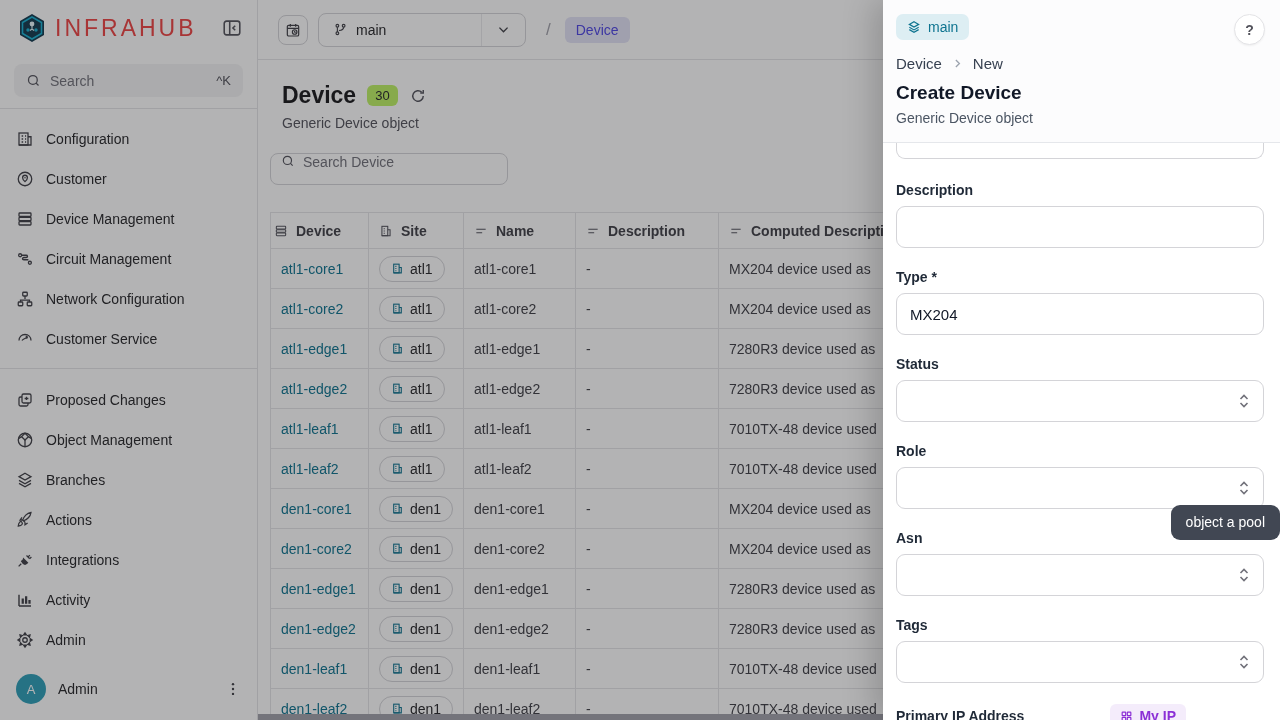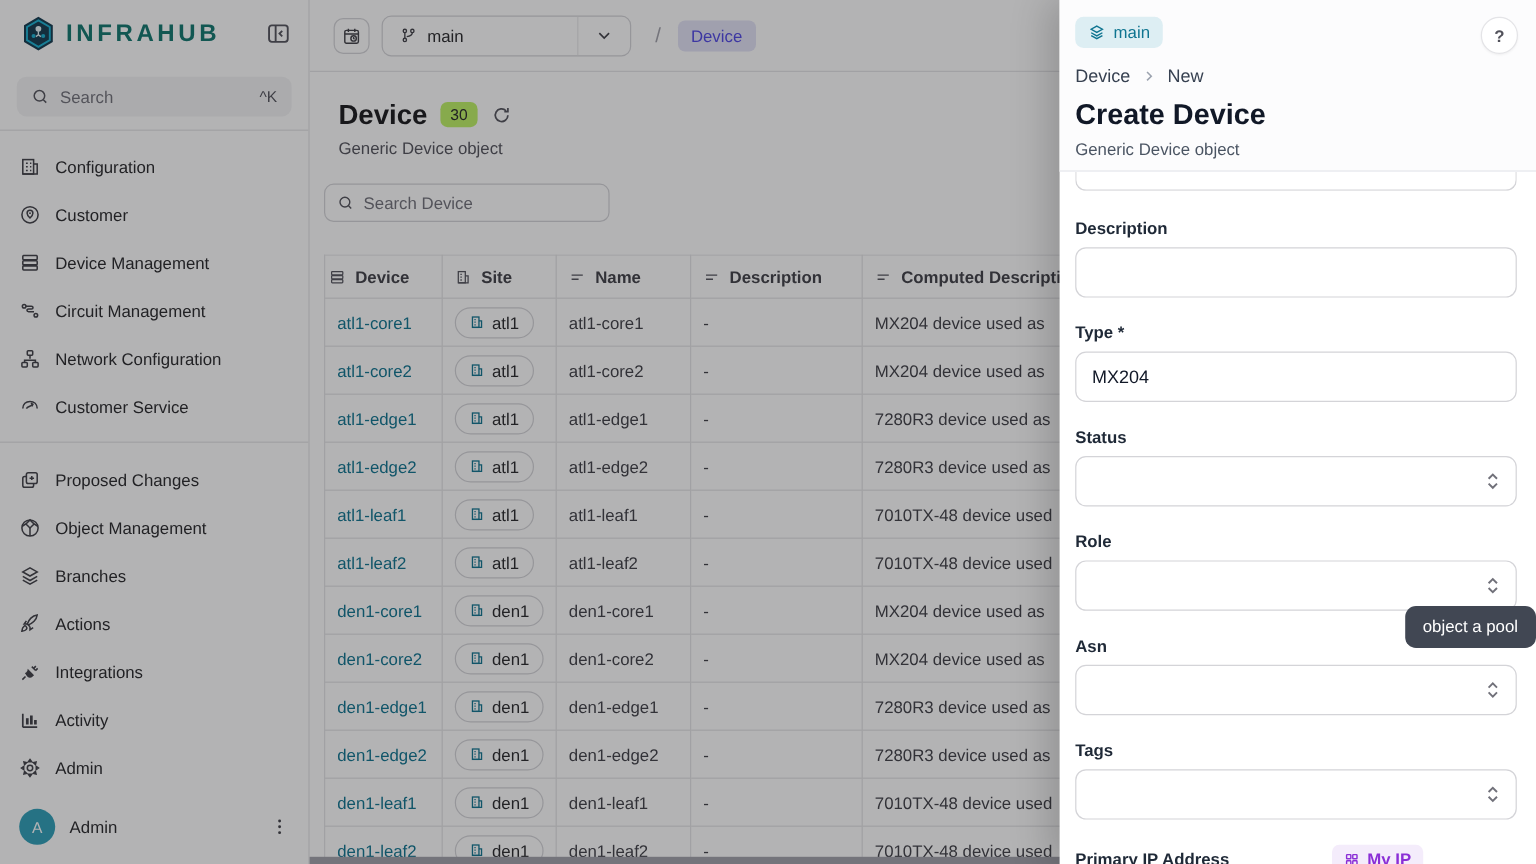--- a/index.html
+++ b/index.html
@@ -5,21 +5,21 @@
   * { margin:0; padding:0; box-sizing:border-box; }
   html,body { width:1280px; height:720px; overflow:hidden; background:#fff;
     font-family:"Liberation Sans","DejaVu Sans",sans-serif; color:#27272a; }
   .app { position:relative; width:1280px; height:720px; overflow:hidden; }
 
   
   .sidebar { position:absolute; left:0; top:0; width:258px; height:720px; background:#fff;
     border-right:1px solid #e4e4e7; z-index:10; }
   .logo-row { display:flex; align-items:center; height:56px; padding:0 14px 0 18px; }
   .logo-hex { width:28px; height:30px; margin-right:9px; }
-  .logo-text { font-size:20px; font-weight:700; letter-spacing:3px; color:#0f766e; flex:1; }
+  .logo-text { font-size:23px; font-weight:400; letter-spacing:3px; color:#ef4444; flex:1; }
   .collapse-btn { width:22px; height:22px; color:#52525b; cursor:pointer; }
   .search-box { margin:8px 14px 0 14px; height:33px; background:#f4f4f5; border-radius:8px;
     display:flex; align-items:center; padding:0 12px; color:#71717a; font-size:14px; }
   .search-box .mag { width:15px; height:15px; margin-right:9px; color:#52525b; }
   .search-box .ph { flex:1; }
   .search-box .kbd { font-size:13px; color:#52525b; }
   .side-div { height:1px; background:#e4e4e7; margin:11px 0 10px 0; }
   .nav-item { display:flex; align-items:center; height:40px; padding:0 16px; font-size:14px;
     color:#27272a; cursor:pointer; }
   .nav-item svg { width:18px; height:18px; margin-right:12px; color:#3f3f46; flex:none; }
@@ -49,21 +49,21 @@
   .crumb-badge { background:#e3e3f7; color:#4f46e5; border-radius:6px; padding:5px 11px;
     font-size:14px; cursor:pointer; }
 
   .page-head { padding:22px 24px 0 24px; }
   .title-row { display:flex; align-items:center; gap:11px; }
   .page-title { font-size:23px; font-weight:700; color:#18181b; }
   .count-badge { background:#bef264; color:#27272a; font-size:13px; border-radius:6px; padding:3px 8px; }
   .refresh { width:18px; height:18px; color:#52525b; cursor:pointer; }
   .page-sub { font-size:14px; color:#52525b; margin-top:6px; }
   .obj-search { margin:22px 0 0 12px; width:238px; height:32px; border:1px solid #d4d4d8;
-    border-radius:8px; display:flex; align-items:center; padding:0 10px; color:#71717a; font-size:14px; }
+    border-radius:8px; display:flex; padding:0 10px; color:#71717a; font-size:14px; }
   .obj-search svg { width:14px; height:14px; margin-right:8px; color:#52525b; }
 
   
   .tbl-wrap { position:absolute; left:12px; top:212px; right:-200px; bottom:0; overflow:hidden; }
   table { border-collapse:collapse; table-layout:fixed; width:1300px; font-size:14px; }
   th,td { border:1px solid #e4e4e7; text-align:left; white-space:nowrap; overflow:hidden; }
   th { height:36px; font-weight:600; color:#3f3f46; padding:0 10px; }
   td { height:40px; padding:0 10px; color:#3f3f46; }
   th .hcell { display:flex; align-items:center; gap:8px; }
   th svg { width:14px; height:14px; color:#52525b; flex:none; }
@@ -84,21 +84,21 @@
   .drawer-head { position:relative; height:143px; border-bottom:1px solid #e5e7eb; background:#fcfcfd;
     padding:14px 13px 0 13px; }
   .badge-main { display:inline-flex; align-items:center; gap:7px; background:#ddeef3; color:#0e7490;
     font-size:14px; font-weight:500; border-radius:7px; padding:5px 11px; }
   .badge-main svg { width:14px; height:14px; }
   .help-btn { position:absolute; right:15px; top:14px; width:31px; height:31px; border-radius:50%;
     border:1px solid #e4e4e7; background:#fff; color:#52525b; font-size:14px; font-weight:700;
     display:flex; align-items:center; justify-content:center; box-shadow:0 1px 2px rgba(0,0,0,.05); cursor:pointer; }
   .drawer-crumb { display:flex; align-items:center; gap:9px; margin-top:15px; font-size:15px; color:#374151; }
   .drawer-crumb svg { width:13px; height:13px; color:#9ca3af; }
-  .drawer-title { font-size:24px; font-weight:700; color:#111827; margin-top:10px; }
+  .drawer-title { font-size:19px; font-weight:700; color:#111827; margin-top:10px; }
   .drawer-sub { font-size:14px; color:#4b5563; margin-top:6px; }
 
   .drawer-form { position:relative; padding:0 16px 0 13px; height:577px; overflow:hidden; }
   .partial-input { height:16px; border:1px solid #d4d4d8; border-top:none;
     border-radius:0 0 9px 9px; }
   .fld-label { font-size:14px; font-weight:600; color:#1f2937; margin:21px 0 8px; }
   .fld-label.first { margin-top:23px; }
   .txt-input, .txt-area, .sel { width:100%; border:1px solid #d4d4d8; border-radius:9px; background:#fff; }
   .txt-input { height:42px; display:flex; align-items:center; padding:0 13px; font-size:15px; color:#111827; }
   .txt-area { height:42px; }

